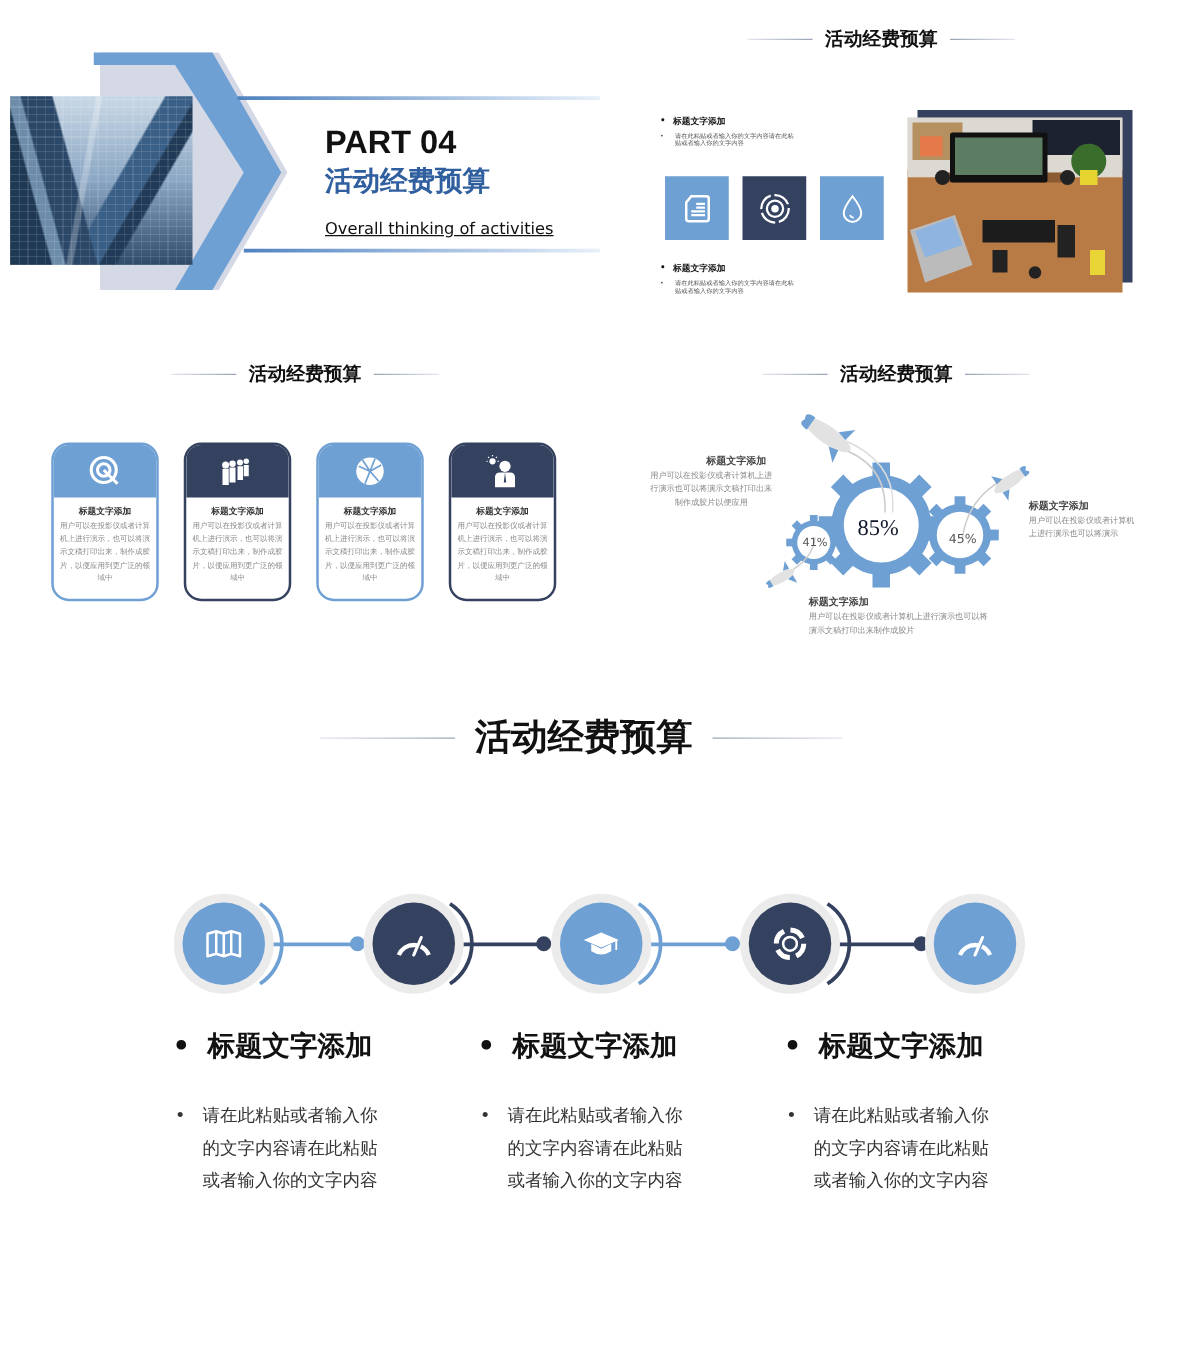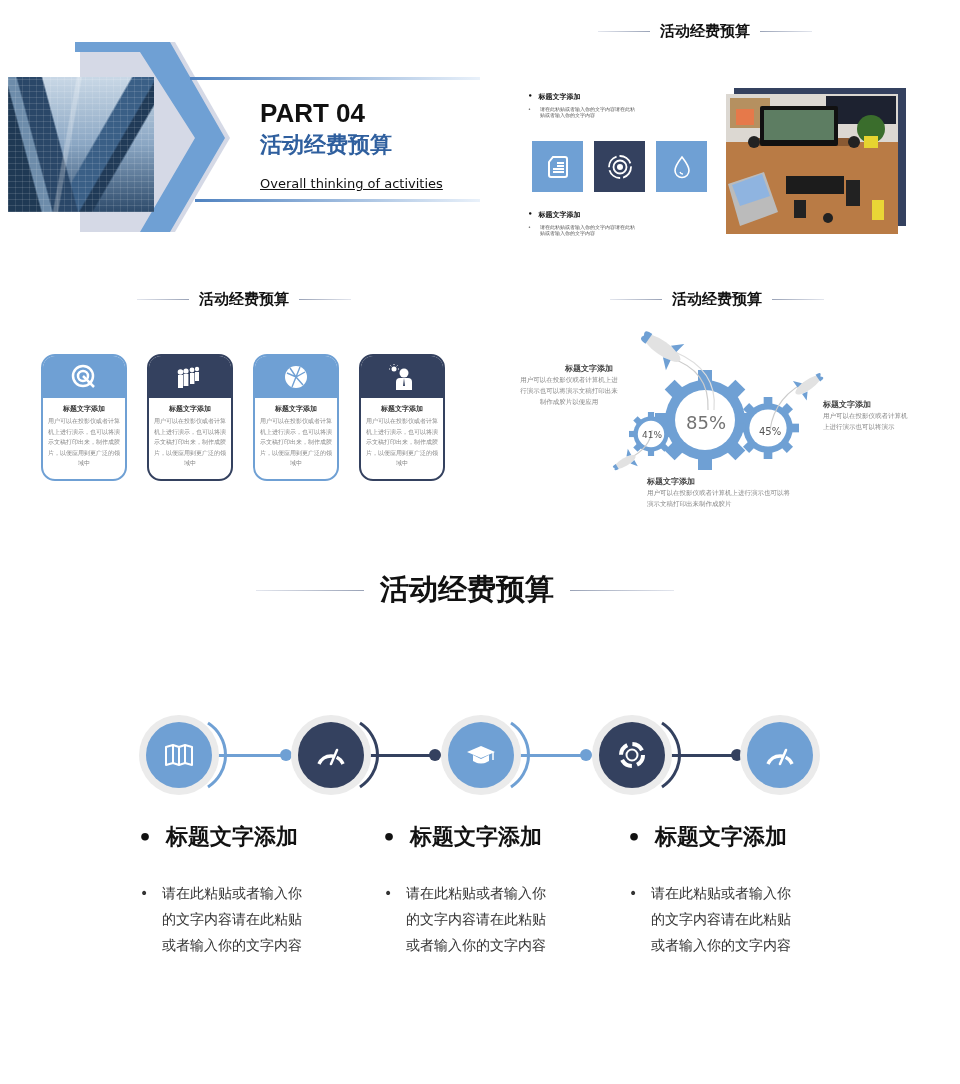--- a/index.html
+++ b/index.html
@@ -244,21 +244,21 @@
       <ellipse cx="0" cy="0" rx="15" ry="5" fill="#e2e2e2"></ellipse>
       <path d="M15 0 Q20 -4 12 -4 L12 4 Q20 4 15 0z" fill="#6fa0d4"></path>
       <path d="M-4 -5 L-10 -12 L-10 -4z M-4 5 L-10 12 L-10 4z" fill="#6fa0d4"></path>
     </g>
     <g transform="translate(25,132) rotate(-30)">
       <ellipse cx="0" cy="0" rx="12" ry="4" fill="#e2e2e2"></ellipse>
       <path d="M-12 0 Q-15 -3 -9 -3 L-9 3 Q-15 3 -12 0z" fill="#6fa0d4"></path>
       <path d="M4 -4 L9 -10 L9 -3z M4 4 L9 10 L9 3z" fill="#6fa0d4"></path>
     </g>
   </svg>
-  <div class="abs" style="left:686px;top:412px;font-size:18px;color:#737373;">85%</div>
+  <div class="abs" style="left:686px;top:412px;font-size:18px;color:#0f172a;font-family:Liberation Serif, serif;">85%</div>
   <div class="abs" style="left:759px;top:426px;font-size:10px;color:#555;">45%</div>
   <div class="abs" style="left:642px;top:430px;font-size:9px;color:#555;">41%</div>
 
   <div class="gear-ttl" style="left:565px;top:363px">标题文字添加</div>
   <div class="gear-txt" style="left:518px;top:375px;width:102px;text-align:center">用户可以在投影仪或者计算机上进行演示也可以将演示文稿打印出来制作成胶片以便应用</div>
   <div class="gear-ttl" style="left:823px;top:399px">标题文字添加</div>
   <div class="gear-txt" style="left:823px;top:411px;width:90px">用户可以在投影仪或者计算机上进行演示也可以将演示</div>
   <div class="gear-ttl" style="left:647px;top:476px">标题文字添加</div>
   <div class="gear-txt" style="left:647px;top:488px;width:148px">用户可以在投影仪或者计算机上进行演示也可以将演示文稿打印出来制作成胶片</div>
 </div>

